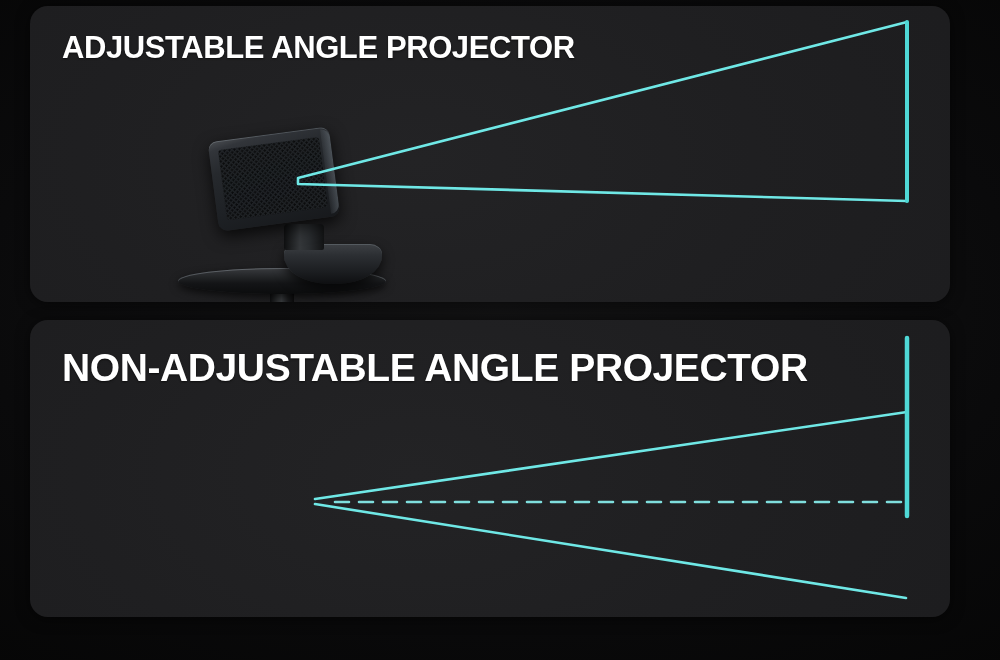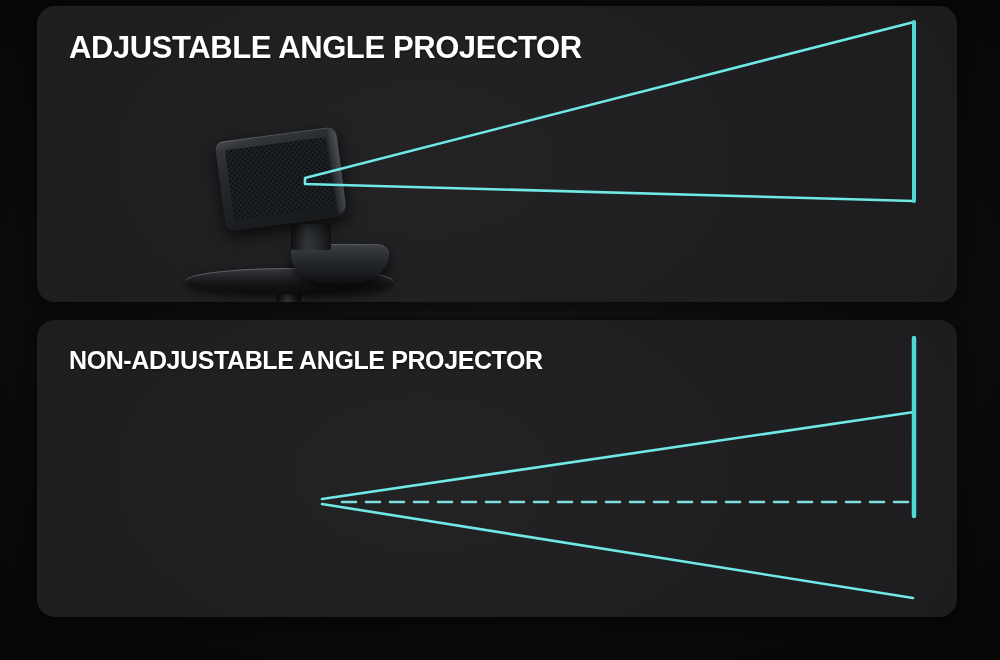--- a/index.html
+++ b/index.html
@@ -11,42 +11,42 @@
   }
   #stage {
     position:relative;
     width:1000px; height:660px;
     background:
       radial-gradient(ellipse 900px 500px at 50% 46%, #131314 0%, #0a0a0b 58%, #050505 100%);
   }
 
   .panel {
     position:absolute;
-    left:37px;
+    left:30px;
     width:920px;
     background:
       radial-gradient(ellipse 700px 420px at 42% 52%, #232325 0%, #1f1f21 48%, #1c1c1e 100%);
     border-radius:18px;
     overflow:hidden;
     box-shadow:0 2px 14px rgba(0,0,0,.55);
   }
   #panel-top    { top:6px;   height:296px; }
   #panel-bottom { top:320px; height:297px; }
 
   .panel-title {
     position:absolute;
     left:32px;
     color:#ffffff;
     font-weight:bold;
     letter-spacing:-0.4px;
     white-space:nowrap;
     text-shadow:0 1px 2px rgba(0,0,0,.6);
   }
   #title-top    { top:24px; font-size:31px; }
-  #title-bottom { top:26px; font-size:25px; }
+  #title-bottom { top:26px; font-size:39px; }
 
   .svg-layer {
     position:absolute; left:0; top:0;
     width:100%; height:100%;
     pointer-events:none;
   }
 
   
   .table-top {
     position:absolute;

